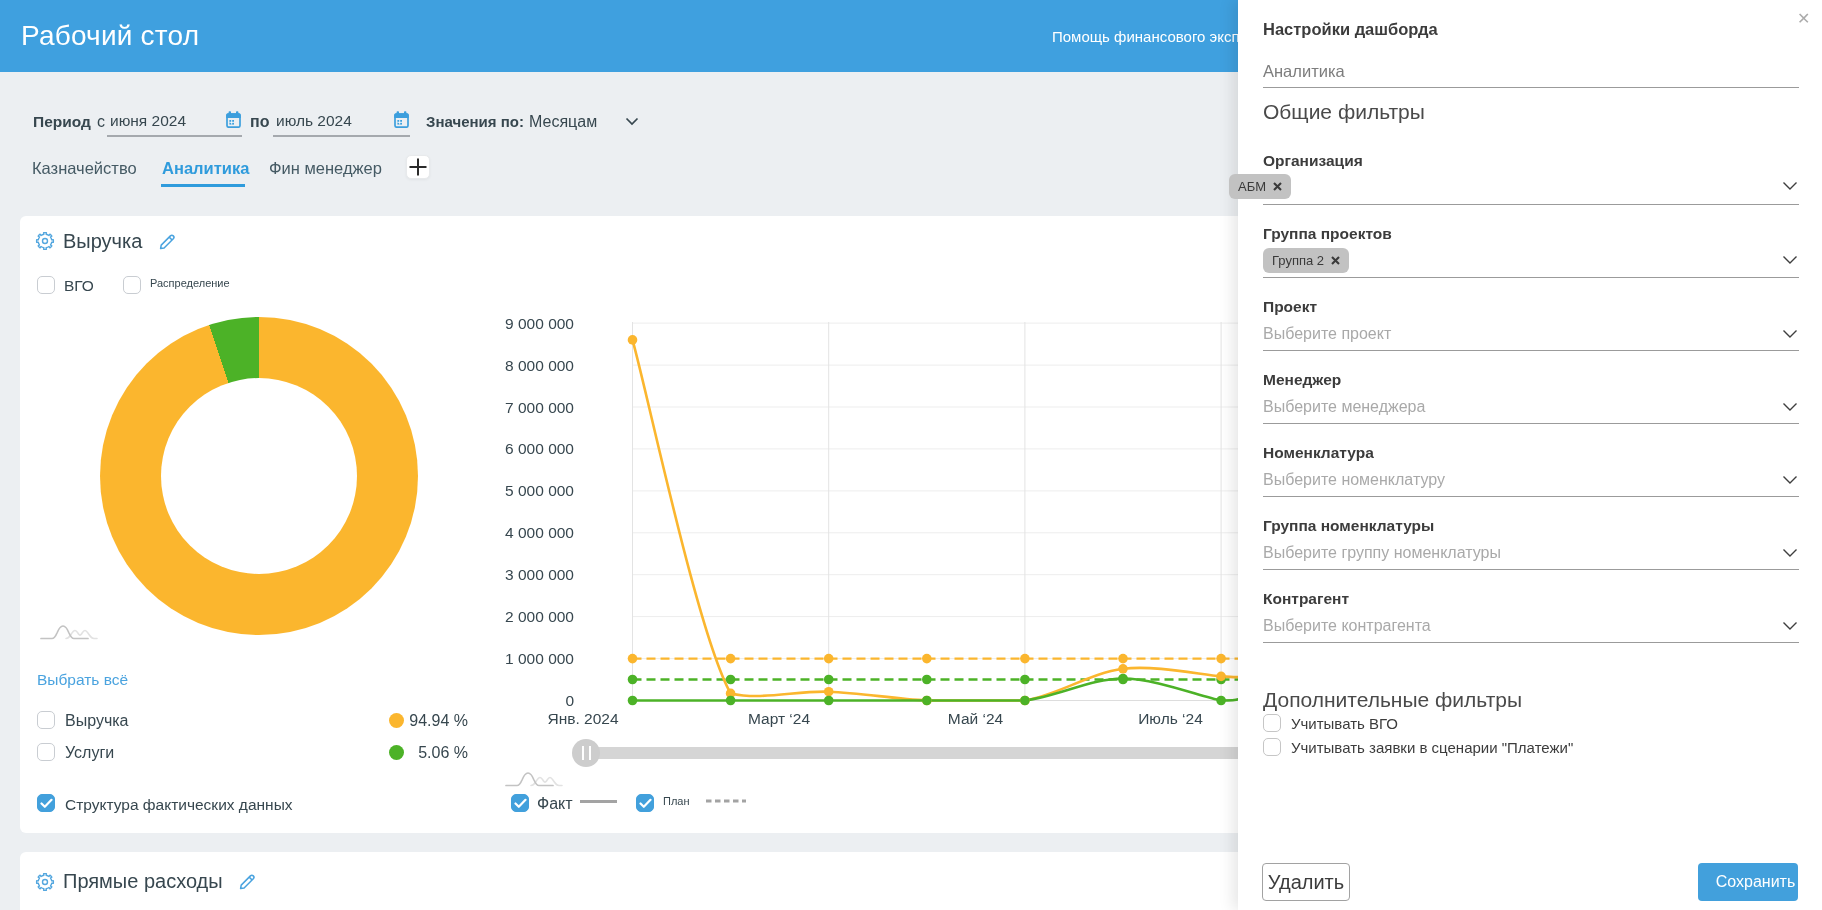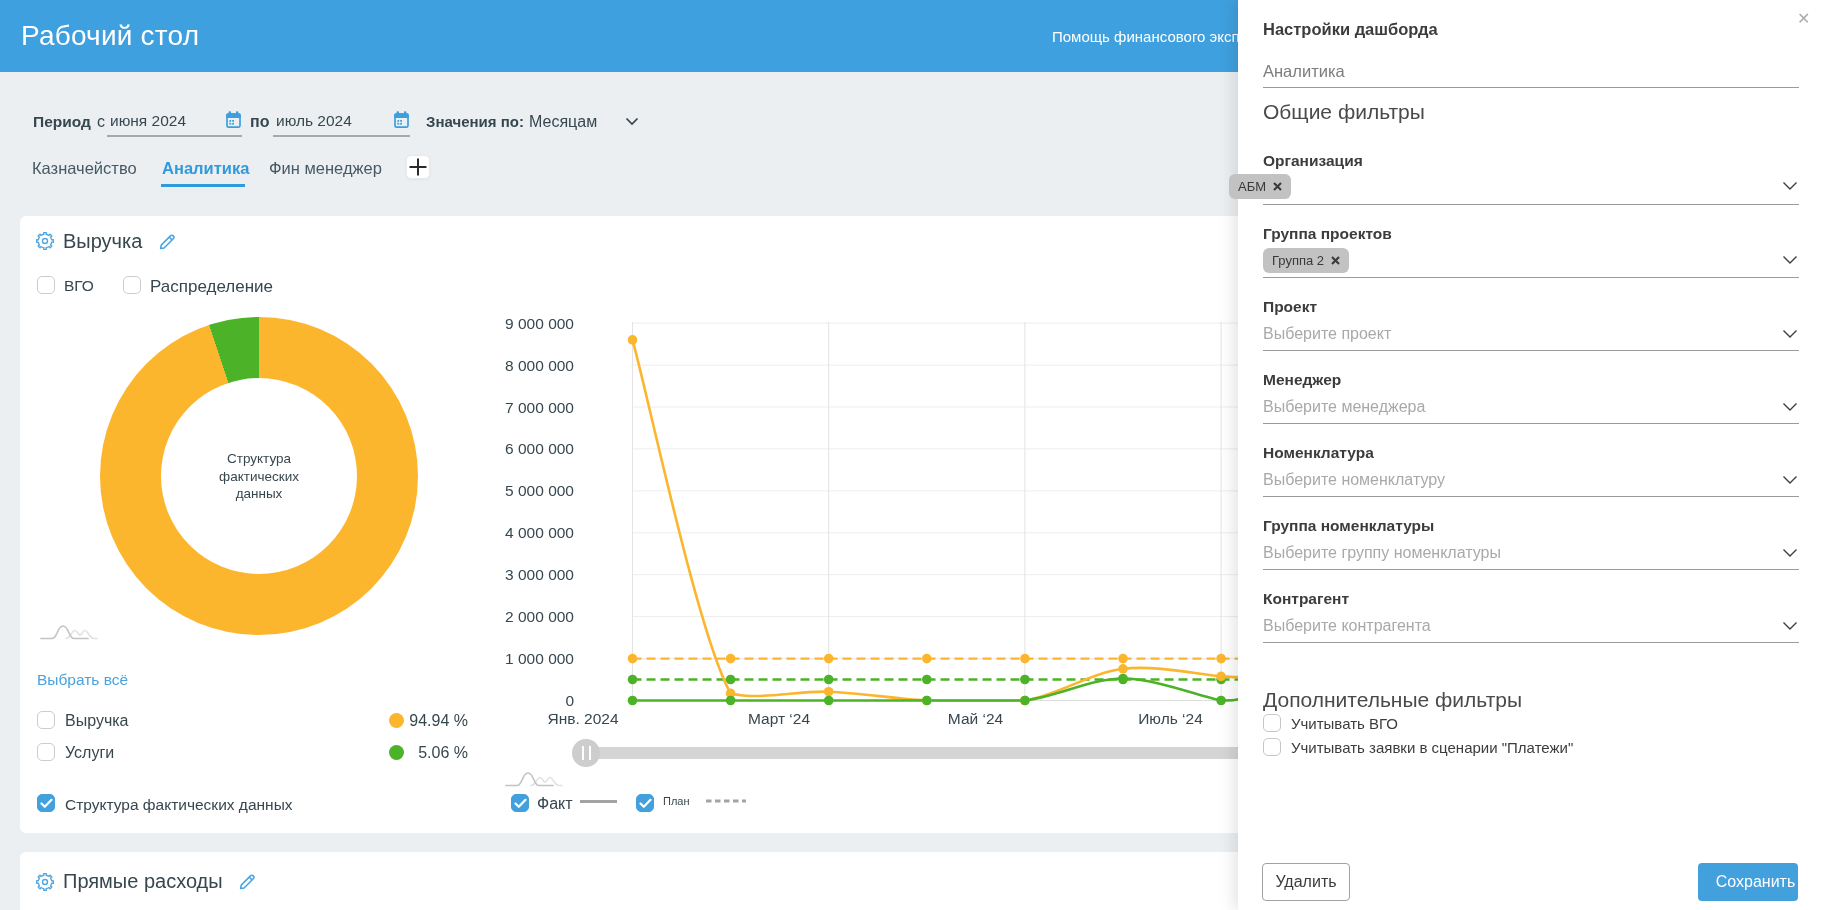--- a/index.html
+++ b/index.html
@@ -44,21 +44,21 @@
   #panel { position:absolute; left:1238px; top:0; width:584px; height:910px; background:#fff; box-shadow:-5px 0 14px rgba(0,0,0,0.10); }
   .p-label { position:absolute; left:1263px; font-size:15.5px; font-weight:bold; color:#3C3C3C; }
   .p-place { position:absolute; left:1263px; font-size:16px; color:#A9A9A9; }
   .p-line { position:absolute; left:1263px; width:536px; height:1px; background:#9B9B9B; }
   .chev { position:absolute; }
   .chip { position:absolute; height:25px; background:#C2C2C2; border-radius:6px; font-size:13px; color:#3A3A3A;
           display:flex; align-items:center; padding:0 9px; gap:7px; }
   .p-h2 { position:absolute; left:1263px; font-size:21px; color:#4A4A4A; }
   .pcb { position:absolute; width:18px; height:18px; border:1.5px solid #C6C6C6; border-radius:5px; background:#fff; }
   .btn-del { position:absolute; left:1262px; top:863px; width:88px; height:38px; background:#fff; border:1px solid #A2A2A2;
-             border-radius:4px; font-size:16px; color:#3C3C3C; display:flex; align-items:center; justify-content:center; }
+             border-radius:4px; font-size:20px; color:#3C3C3C; display:flex; align-items:center; justify-content:center; }
   .btn-save { position:absolute; left:1698px; top:863px; width:100px; height:38px; background:#42A0DC;
               border-radius:4px; font-size:16px; color:#fff; display:flex; align-items:center; justify-content:center;padding-left:15px; }
   .txt { position:absolute; white-space:nowrap; }
 </style>
 </head>
 <body>
   <div id="header">
     <h1>Рабочий стол</h1>
     <div class="help">Помощь финансового эксперта</div>
   </div>
@@ -112,25 +112,24 @@
   </svg>
   <div class="txt card-title" style="left:63px; top:230px;">Выручка</div>
   <svg class="abs" style="left:158px; top:231px;" width="20" height="20" viewBox="0 0 20 20">
     <path d="M3.2 14.1 L12.4 4.9 a2.05 2.05 0 0 1 2.9 2.9 L6.1 17 L2.6 17.6 Z" fill="none" stroke="#4AA3DF" stroke-width="1.5" stroke-linejoin="round"></path>
     <line x1="11.2" y1="6.1" x2="14.1" y2="9" stroke="#4AA3DF" stroke-width="1.5"></line>
   </svg>
 
   <div class="cb" style="left:37px; top:276px;"></div>
   <div class="txt" style="left:64px; top:277px; font-size:15.5px;">ВГО</div>
   <div class="cb" style="left:123px; top:276px;"></div>
-  <div class="txt" style="left:150px; top:277px; font-size:17px;">Распределение</div>
+  <div class="txt" style="left:150px; top:277px; font-size:11px;">Распределение</div>
 
   <div id="donut">
     <div class="hole"></div>
-    <div class="ctext">Структура<br>фактических<br>данных</div>
   </div>
 
   <div class="txt link" style="left:37px; top:671px;">Выбрать всё</div>
 
   <div class="cb" style="left:37px; top:711px;"></div>
   <div class="txt" style="left:65px; top:712px; font-size:16px;">Выручка</div>
   <div class="dot" style="left:389px; top:713px; background:#FBB62E;"></div>
   <div class="txt" style="left:340px; top:712px; width:128px; text-align:right; font-size:16px;">94.94 %</div>
 
   <div class="cb" style="left:37px; top:743px;"></div>

